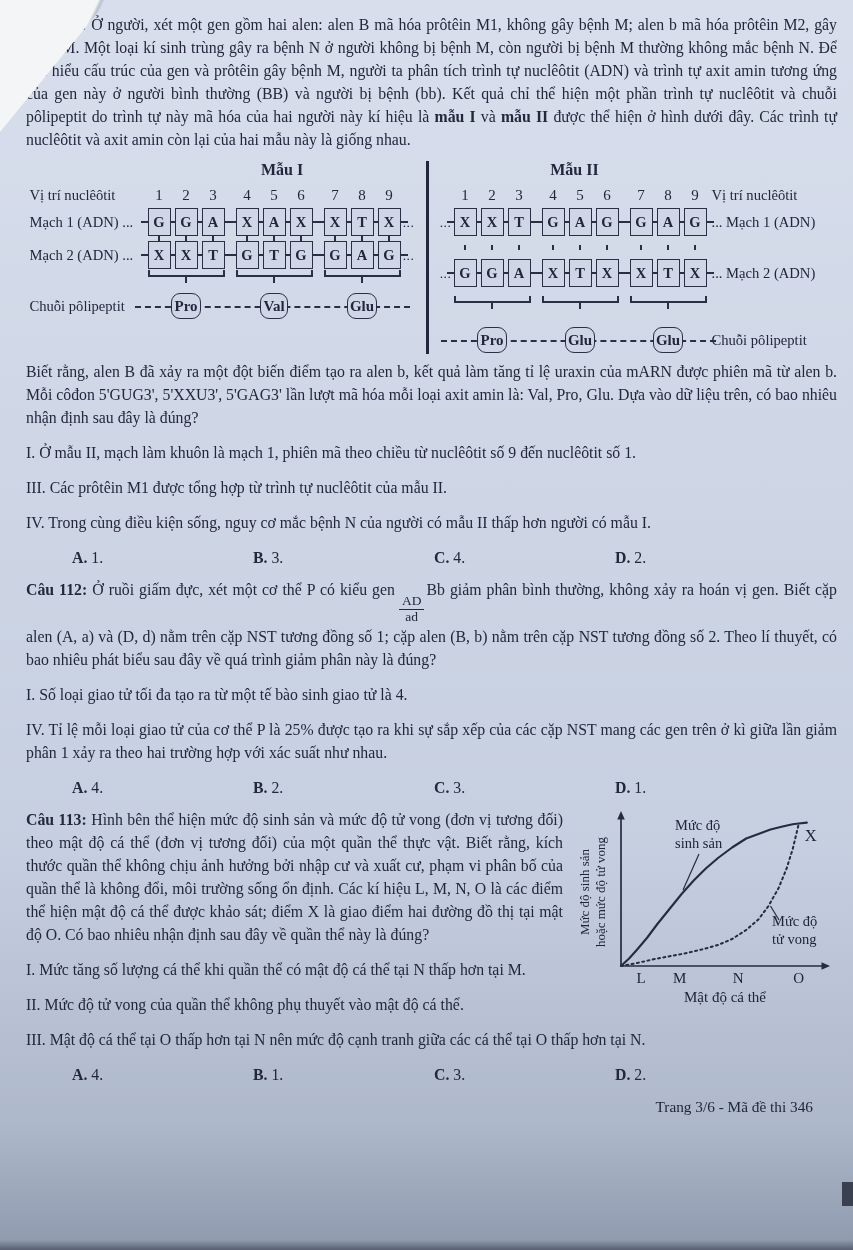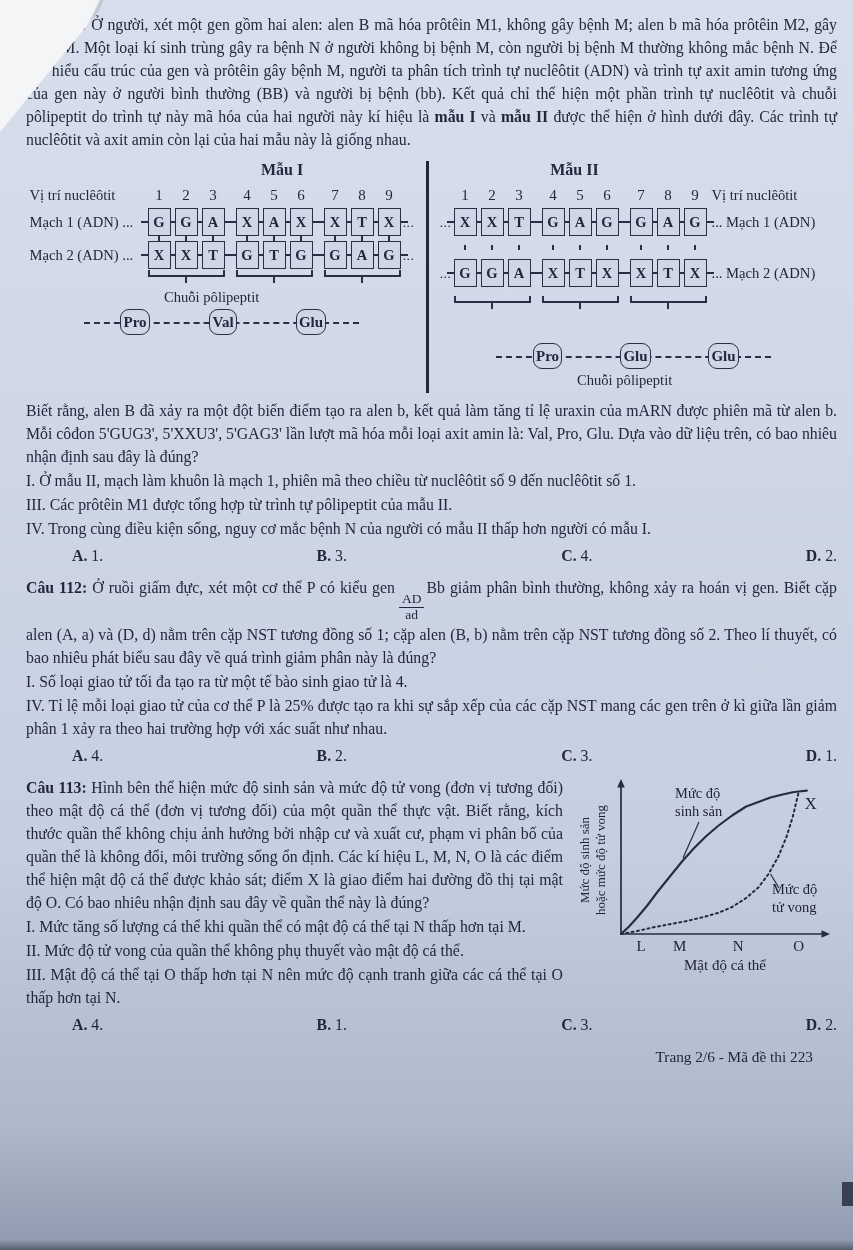--- a/index.html
+++ b/index.html
@@ -32,29 +32,29 @@
   .conn .codon::before{content:'';position:absolute;left:-7px;right:-7px;top:50%;margin-top:-1px;height:2px;background:#2b2f45;}
   .cell{box-sizing:border-box;position:relative;z-index:1;width:23px;height:28px;border:1.8px solid #2b2f45;
     background:#cfd6e5;display:flex;align-items:center;justify-content:center;font-weight:bold;font-size:14.5px;}
   .numcell{width:23px;text-align:center;font-size:15px;}
   .bondsrow{margin:-1px 0;}
   .bondcell{width:23px;display:flex;justify-content:center;}
   .bond-line{display:block;width:2px;height:5px;background:#2b2f45;}
   .bracketrow{margin-top:1px;}
   .bracket{box-sizing:border-box;width:77px;height:7px;border:2px solid #2b2f45;border-top:none;position:relative;}
   .bracket::after{content:'';position:absolute;left:50%;margin-left:-1px;top:100%;width:2px;height:8px;background:#2b2f45;}
-  .peprow{margin-top:9px;flex-direction:column;}
+  .peprow{margin-top:16px;}
   .pepboxes{display:flex;gap:11px;position:relative;}
   .pepboxes::before{content:'';position:absolute;left:-13px;right:-9px;top:50%;border-top:2px dashed #2b2f45;}
   .pepgroup{width:77px;display:flex;justify-content:center;}
   .pep{position:relative;z-index:1;border:1.8px solid #2b2f45;border-radius:9px;background:#cfd6e5;
     padding:0 2px;font-weight:bold;font-size:15px;line-height:24px;}
   
-  .stmt{margin:1px 0;text-align:justify;}
-  .opts{display:flex;padding-left:46px;margin:4px 0 9px;justify-content:space-between;}
+  .stmt{margin:12px 0;text-align:justify;}
+  .opts{display:flex;padding-left:46px;margin:4px 0 9px;}
   .opt{width:181px;flex:none;}
   .opt:last-child{width:auto;}
   .optk{font-weight:bold;}
   
   .frac{display:inline-flex;flex-direction:column;align-items:center;vertical-align:-10px;
     line-height:1.1;font-size:13.5px;margin:0 2px 0 4px;}
   .frac .ft{border-bottom:1.5px solid #23273c;padding:0 3px;}
   .frac .fb{padding:0 3px;}
   
   .chartbox{float:right;width:262px;height:214px;margin:0 0 4px 12px;}
@@ -331,21 +331,21 @@
               </div>
             </div>
             <span class="rlabel-r">Chuỗi pôlipeptit</span>
           </div>
         </div>
       </div>
 
     <p class="para">Biết rằng, alen B đã xảy ra một đột biến điểm tạo ra alen b, kết quả làm tăng tỉ lệ uraxin của mARN được phiên mã từ alen b. Mỗi côđon 5'GUG3', 5'XXU3', 5'GAG3' lần lượt mã hóa mỗi loại axit amin là: Val, Pro, Glu. Dựa vào dữ liệu trên, có bao nhiêu nhận định sau đây là đúng?</p>
     <div id="q111-statements">
         <div class="stmt">I. Ở mẫu II, mạch làm khuôn là mạch 1, phiên mã theo chiều từ nuclêôtit số 9 đến nuclêôtit số 1.</div>
-        <div class="stmt">III. Các prôtêin M1 được tổng hợp từ trình tự pôlipeptit của mẫu II.</div>
+        <div class="stmt">III. Các prôtêin M1 được tổng hợp từ trình tự nuclêôtit của mẫu II.</div>
         <div class="stmt">IV. Trong cùng điều kiện sống, nguy cơ mắc bệnh N của người có mẫu II thấp hơn người có mẫu I.</div>
       </div>
     <div class="opts" id="q111-options">
         <span class="opt"><b class="optk">A.</b><span class="optv"> 1.</span></span>
         <span class="opt"><b class="optk">B.</b><span class="optv"> 3.</span></span>
         <span class="opt"><b class="optk">C.</b><span class="optv"> 4.</span></span>
         <span class="opt"><b class="optk">D.</b><span class="optv"> 2.</span></span>
       </div>
 
     <p class="para"><b class="q-label">Câu 112:</b><span> Ở ruồi giấm đực, xét một cơ thể P có kiểu gen</span><span class="frac">
@@ -393,19 +393,19 @@
         </div>
       <div class="opts" id="q113-options">
           <span class="opt"><b class="optk">A.</b><span class="optv"> 4.</span></span>
           <span class="opt"><b class="optk">B.</b><span class="optv"> 1.</span></span>
           <span class="opt"><b class="optk">C.</b><span class="optv"> 3.</span></span>
           <span class="opt"><b class="optk">D.</b><span class="optv"> 2.</span></span>
         </div>
     </div>
 
     <div class="footer">
-      <span>Trang 2/6 - Mã đề thi 223</span>
+      <span>Trang 3/6 - Mã đề thi 346</span>
     </div>
   </div>
 
   <div class="bottom-shade"></div>
   <div class="corner-mark"></div>
 </div>
 
 </body></html>

